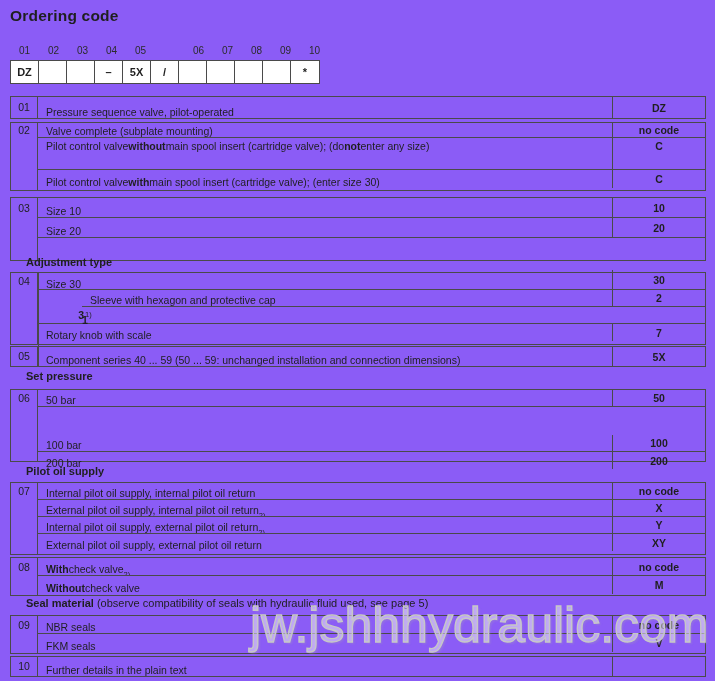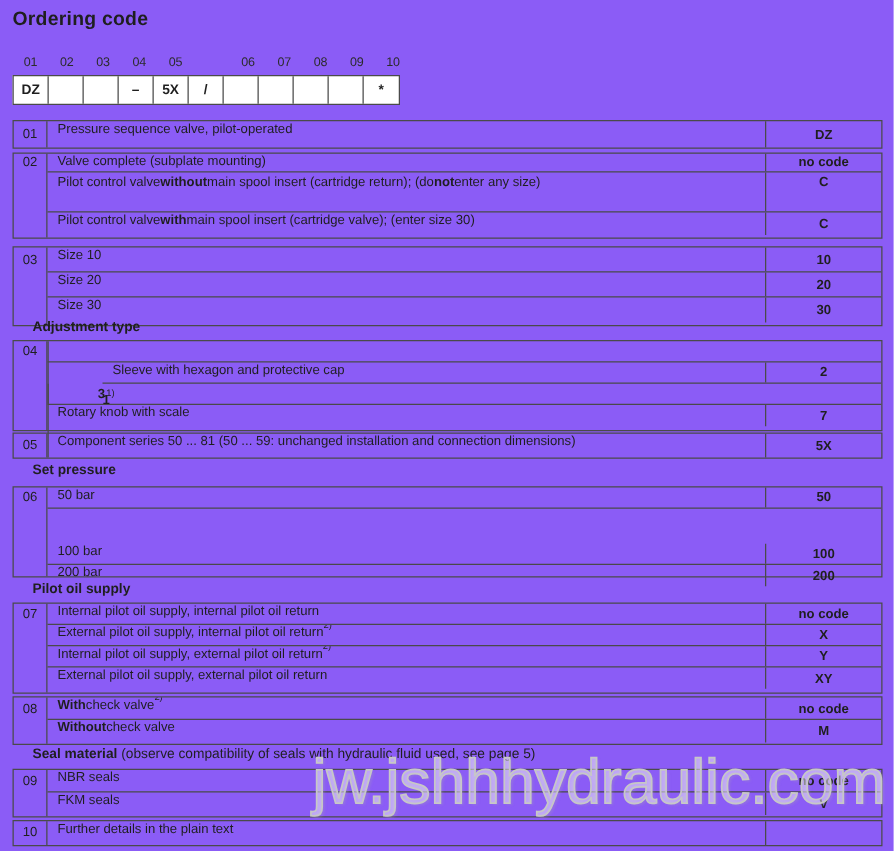--- a/index.html
+++ b/index.html
@@ -67,21 +67,21 @@
     font-size:10.5px;color:var(--text);
   }
   .rows{margin-left:27px;}
   .trow{
     display:flex;
     border-bottom:1px solid var(--border);
     box-sizing:border-box;
   }
   .trow:last-child{border-bottom:none;}
   .desc{
-    flex:1;display:flex;align-items:flex-start;
+    flex:1;display:flex;align-items:flex-end;
     padding-left:8px;
     font-size:10.5px;white-space:nowrap;overflow:hidden;
   }
   .desc .b{font-weight:700;}
   .code{
     width:93px;flex:0 0 93px;
     border-left:1px solid var(--border);
     box-sizing:border-box;
     display:flex;align-items:center;justify-content:center;
     font-size:10.5px;font-weight:700;
@@ -159,21 +159,21 @@
               <span>Valve complete (subplate mounting)</span>
             </div>
             <div class="code">
               <span>no code</span>
             </div>
           </div>
           <div class="trow tall" style="height: 32px;">
             <div class="desc">
               <span>Pilot control valve </span>
               <span class="b">without</span>
-              <span> main spool insert (cartridge return); (do </span>
+              <span> main spool insert (cartridge valve); (do </span>
               <span class="b">not</span>
               <span> enter any size)</span>
             </div>
             <div class="code">
               <span>C</span>
             </div>
           </div>
           <div class="trow" style="height: 18px;">
             <div class="desc">
               <span>Pilot control valve </span>
@@ -200,21 +200,21 @@
             </div>
           </div>
           <div class="trow" style="height: 20px;">
             <div class="desc">
               <span>Size 20</span>
             </div>
             <div class="code">
               <span>20</span>
             </div>
           </div>
-          <div class="trow" style="height: 20px;">
+          <div class="trow" style="height: 20px; margin-top: 32px;">
             <div class="desc">
               <span>Size 30</span>
             </div>
             <div class="code">
               <span>30</span>
             </div>
           </div>
         </div>
       </div>
       <div class="section-header" style="top: 256px;"><span class="b">Adjustment type</span></div>
@@ -255,21 +255,21 @@
           </div>
         </div>
       </div>
       <div class="group" style="top: 346px; height: 21px;">
         <div class="numcol">
           <span style="line-height: 19px;">05</span>
         </div>
         <div class="rows">
           <div class="trow" style="height: 19px;">
             <div class="desc">
-              <span>Component series 50 ... 81 (50 ... 59: unchanged installation and connection dimensions)</span>
+              <span>Component series 40 ... 59 (50 ... 59: unchanged installation and connection dimensions)</span>
             </div>
             <div class="code">
               <span>5X</span>
             </div>
           </div>
         </div>
       </div>
       <div class="section-header" style="top: 370px;"><span class="b">Set pressure</span></div>
       <div class="group" style="top: 389px; height: 73px;">
         <div class="numcol">

